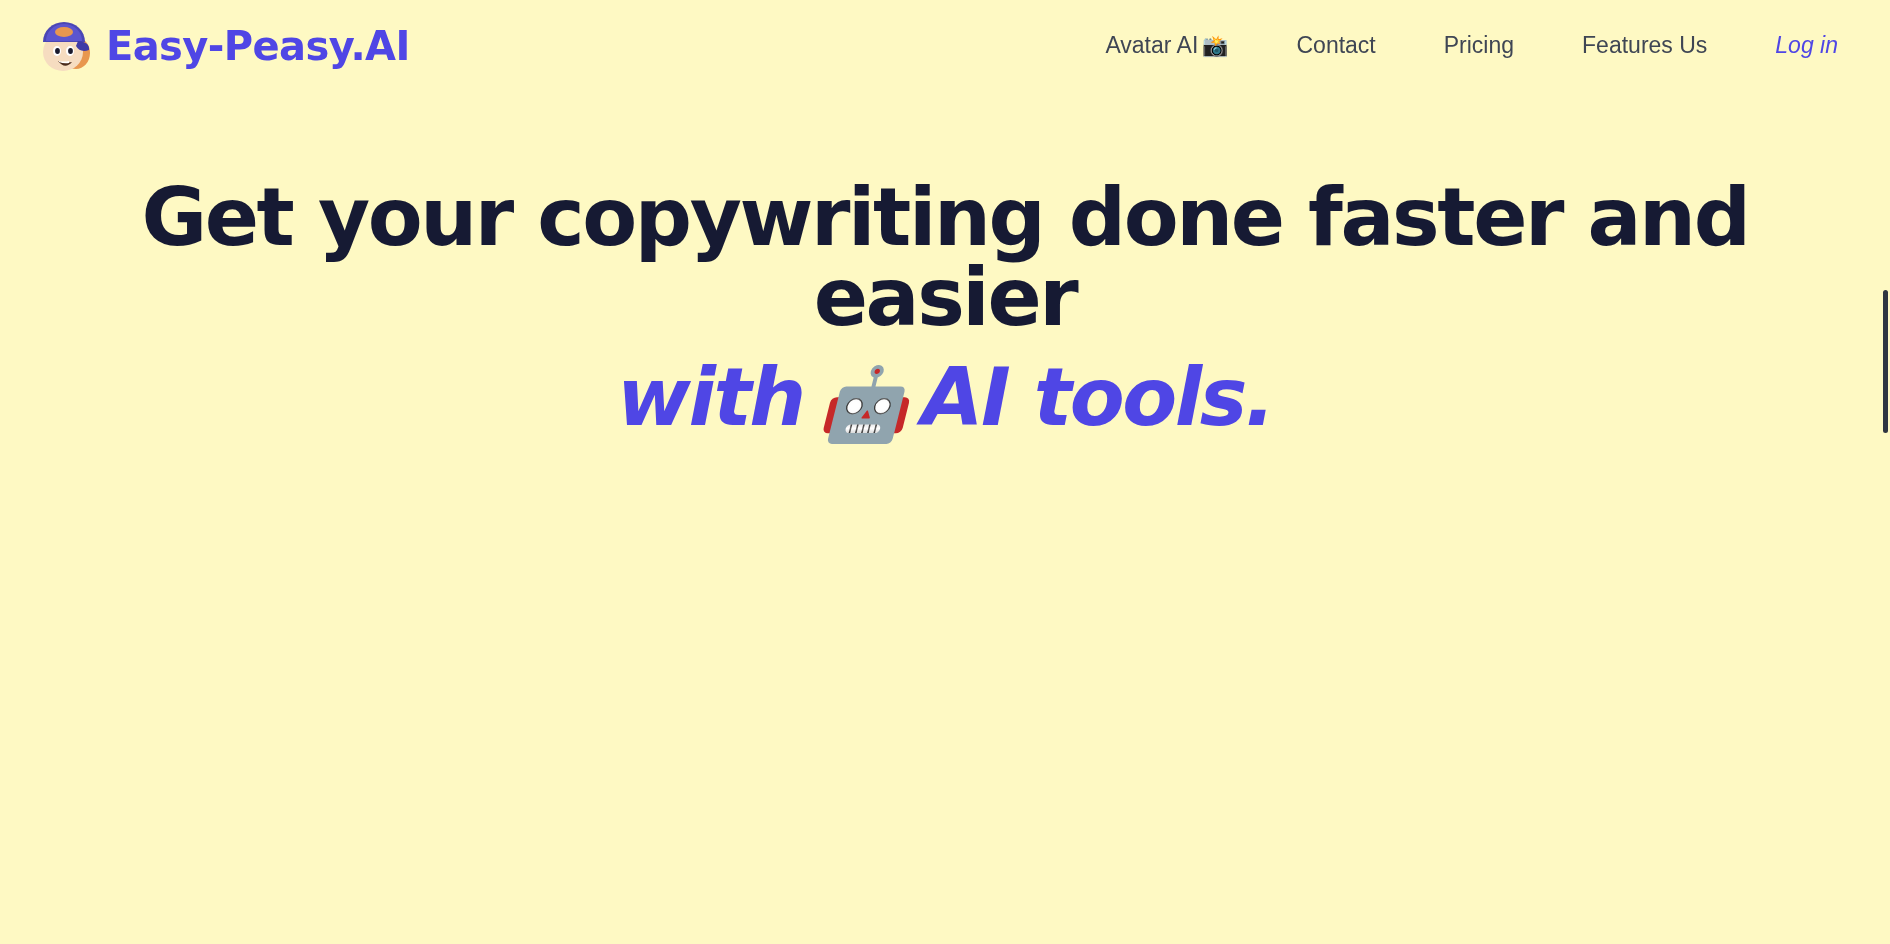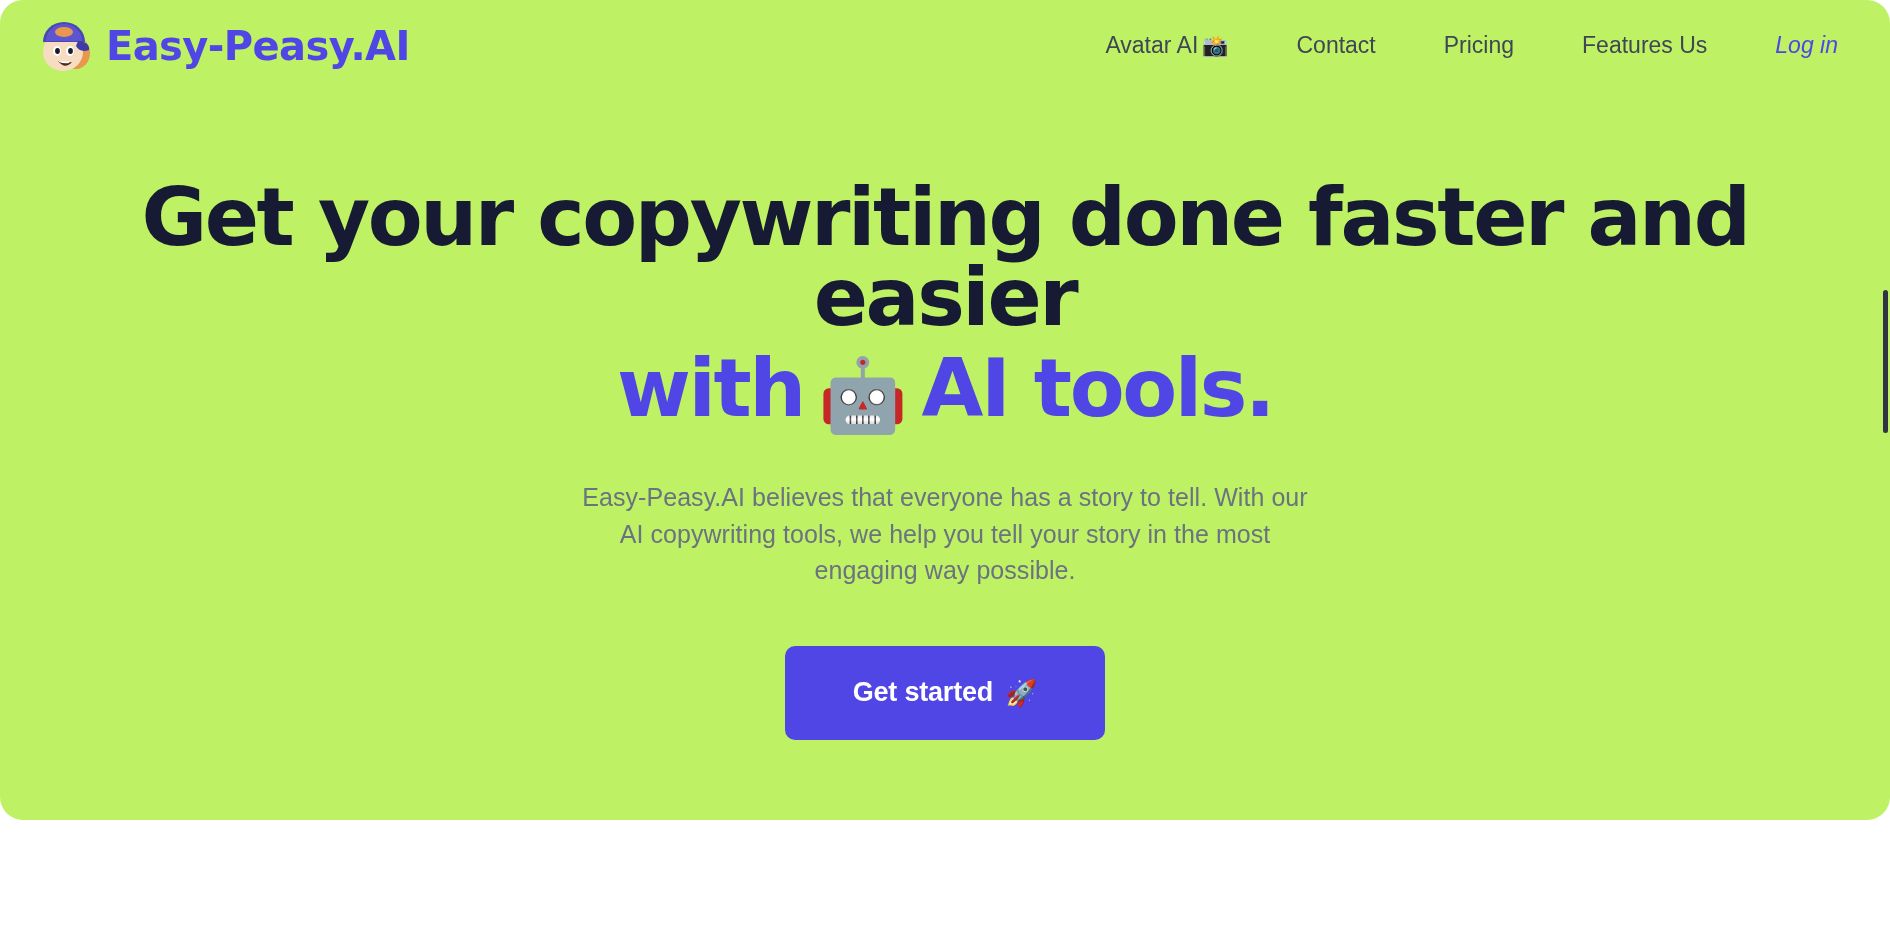--- a/index.html
+++ b/index.html
@@ -8,23 +8,22 @@
     width: 1890px;
     height: 944px;
     background: #ffffff;
     font-family: "Liberation Sans", sans-serif;
     overflow: hidden;
   }
 
   .page {
     position: relative;
     width: 1890px;
-    height: 820px;
-    background: #bef264;
-    border-radius: 23px;
+    height: 944px;
+    background: #fef9c3;
   }
 
   
   .site-header {
     position: absolute;
     top: 0; left: 0;
     width: 1890px;
     height: 92px;
     display: flex;
     align-items: center;
@@ -104,22 +103,23 @@
     line-height: 1.0;
     font-weight: 800;
     letter-spacing: -2.4px;
     color: #161a33;
     font-family: "DejaVu Sans", sans-serif;
   }
 
   .hero-headline-accent {
     display: block;
     color: #4f46e5;
-    margin-top: 11px;
+    margin-top: 20px;
     white-space: nowrap;
+    font-style: italic;
   }
 
   .headline-robot {
     font-family: "DejaVu Sans", sans-serif;
     font-size: 72px;
     letter-spacing: 0;
     vertical-align: -4px;
     margin: 0 14px;
   }
 
@@ -244,28 +244,21 @@
   <section class="hero">
 
     <h1 class="hero-headline">
       <span>Get your copywriting done faster and</span>
       <span>easier</span>
       <span class="hero-headline-accent">
         <span>with</span><span class="headline-robot">🤖</span><span>AI tools.</span>
       </span>
     </h1>
 
-    <p class="hero-subtext">Easy-Peasy.AI believes that everyone has a story to tell. With our AI copywriting tools, we help you tell your story in the most engaging way possible.</p>
-
-    <div class="hero-cta-wrap">
-      <button class="cta-button" type="button">
-        <span>Get started</span>
-        <span class="cta-emoji">🚀</span>
-      </button>
-    </div>
+
 
   </section>
 
   <div class="page-scrollbar">
     <div class="page-scrollbar-thumb"></div>
   </div>
 
 </div>
 
 </body></html>

